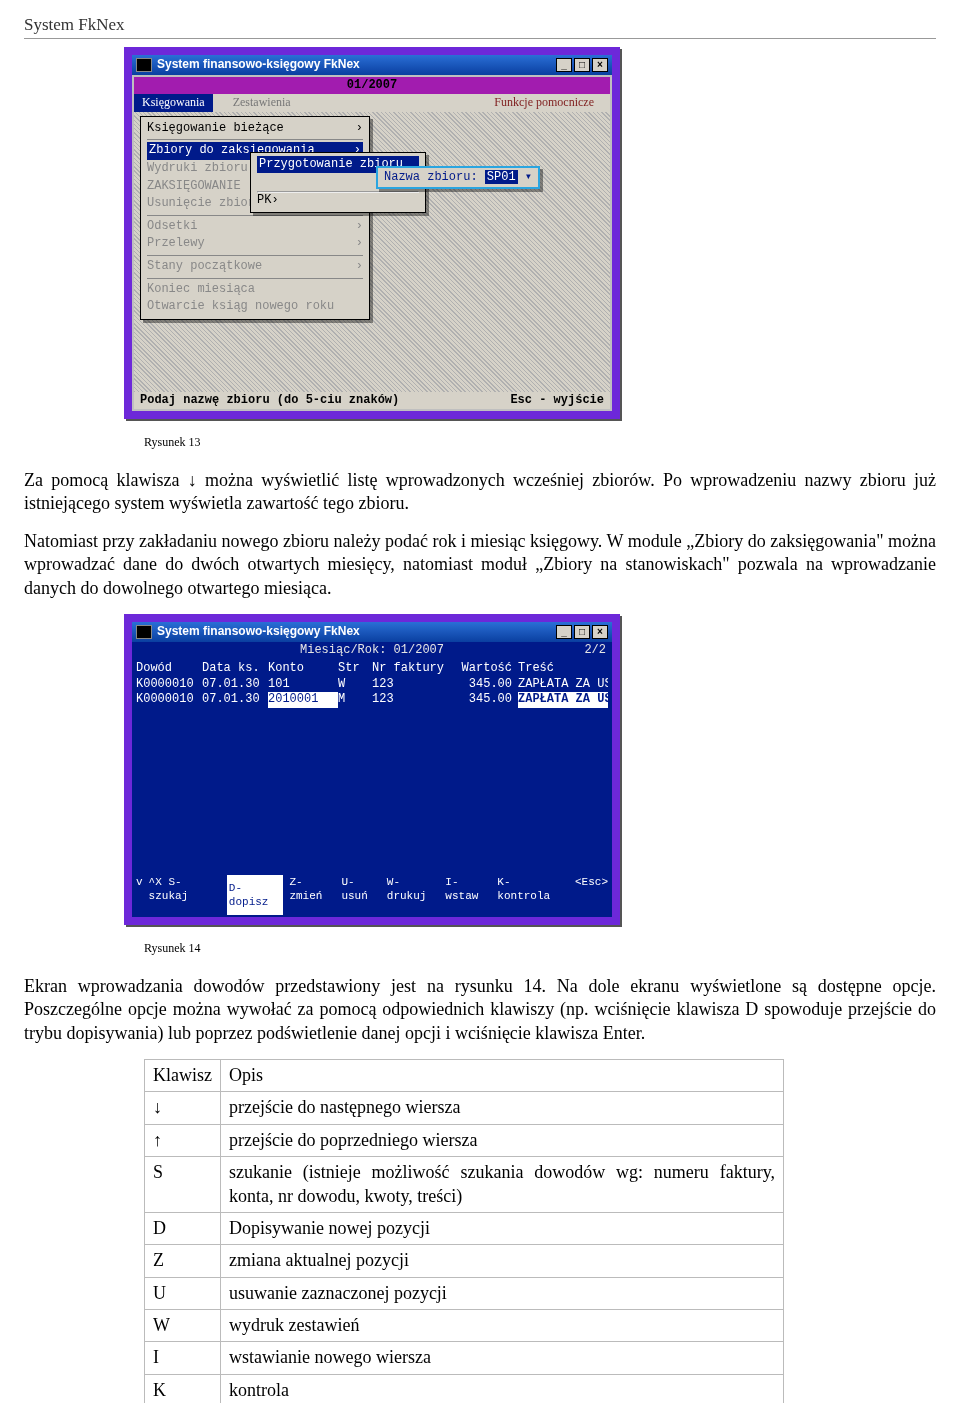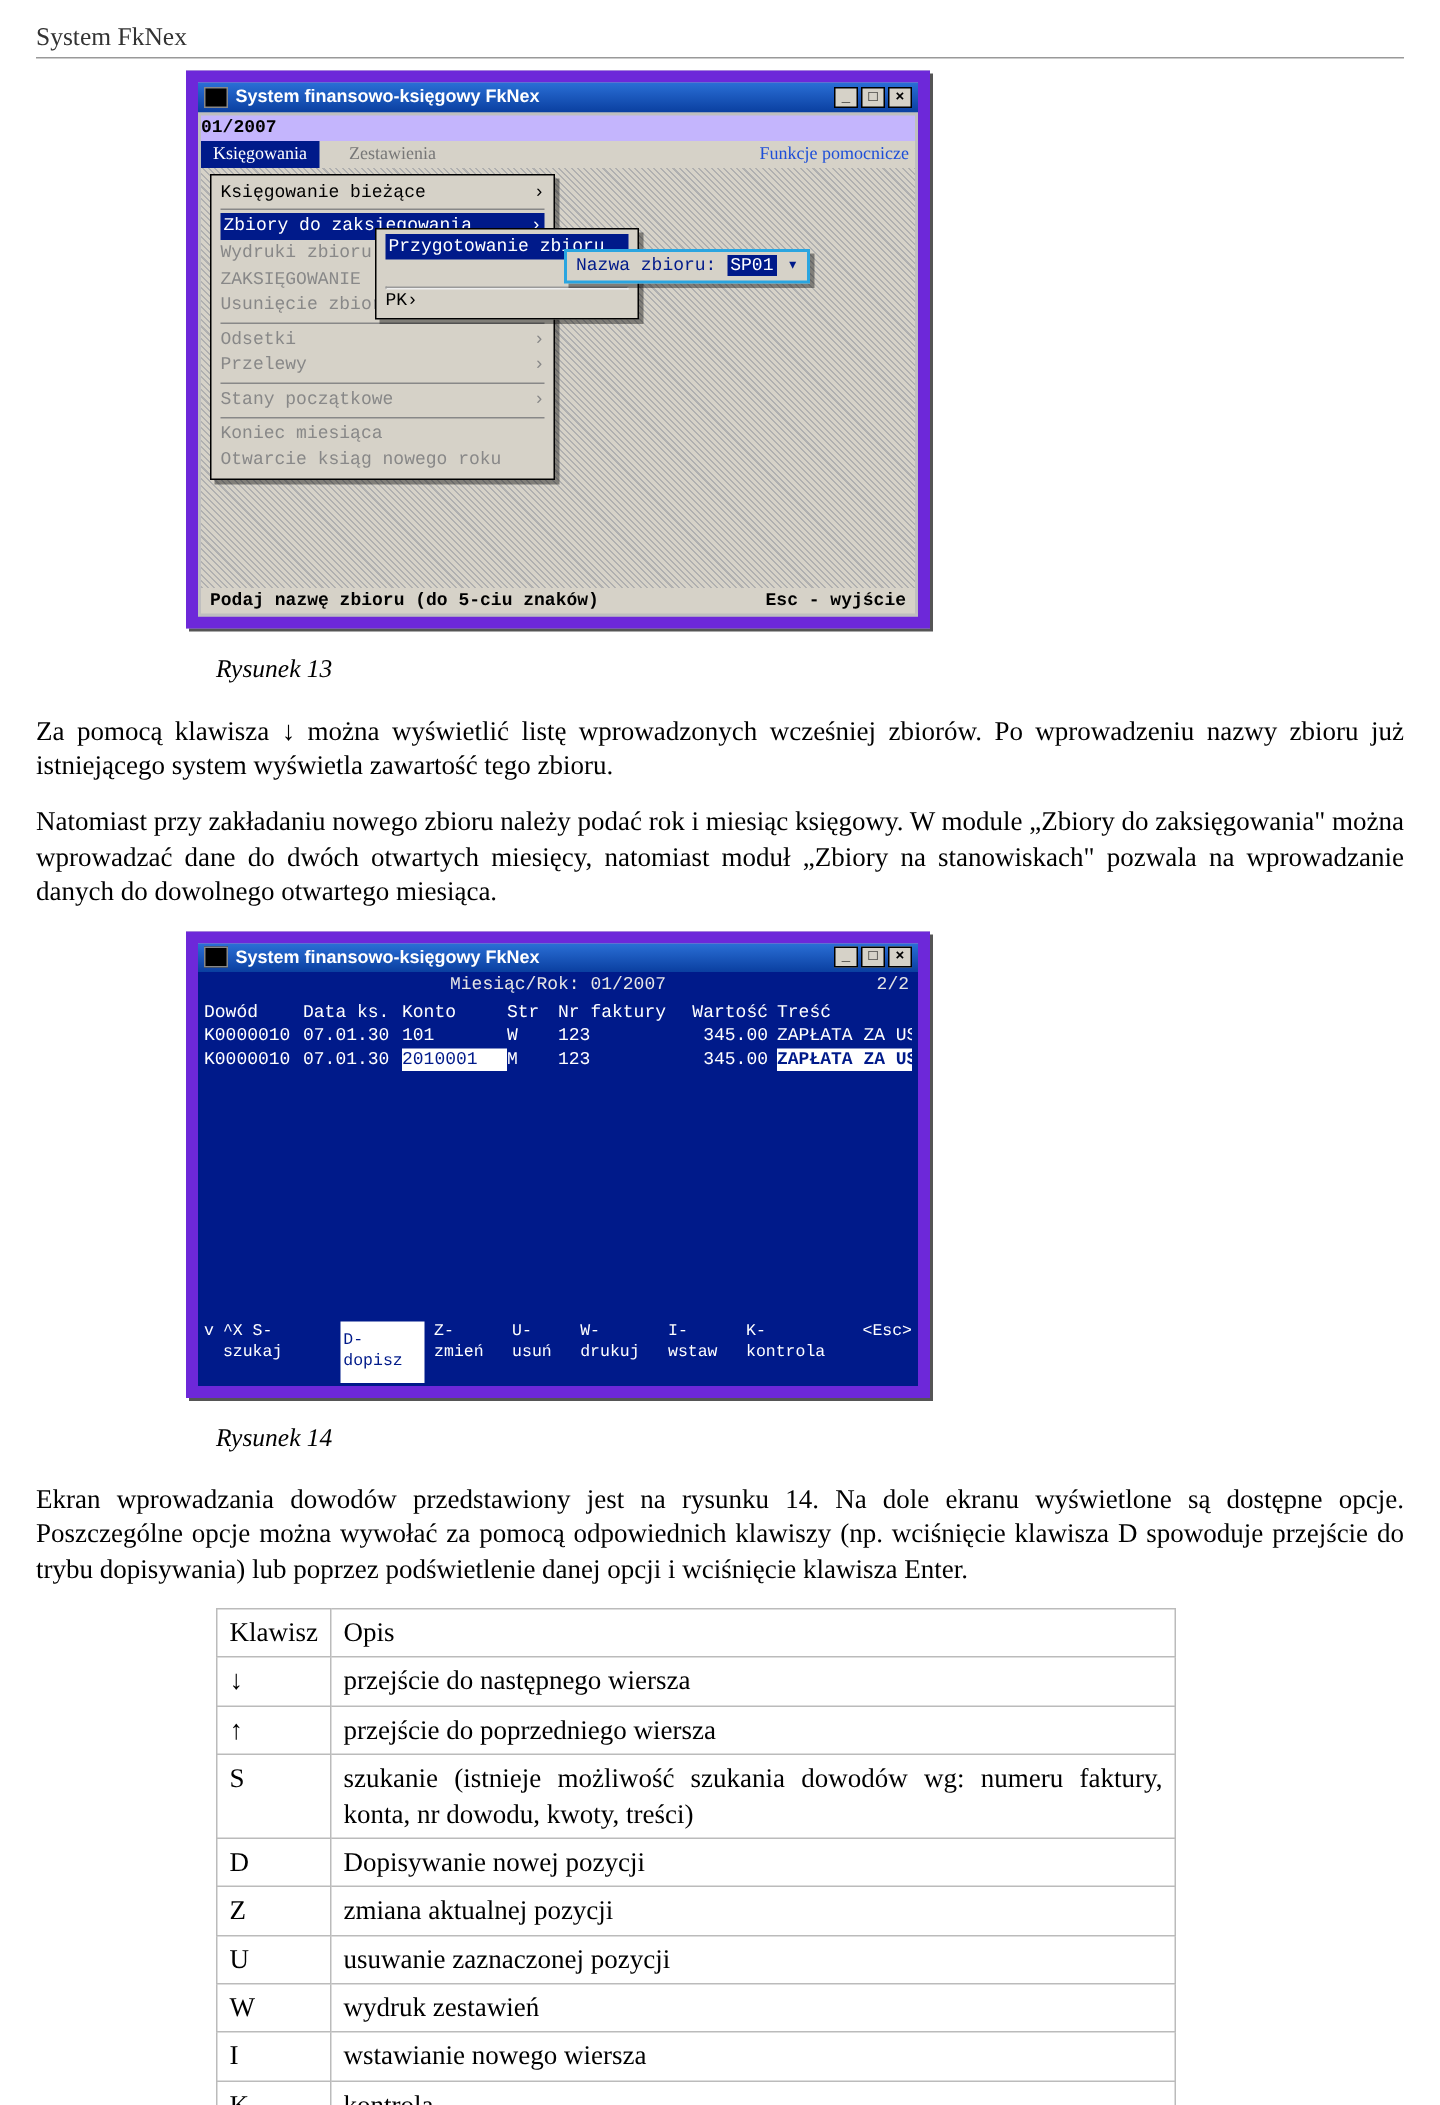--- a/index.html
+++ b/index.html
@@ -1,35 +1,35 @@
 <!DOCTYPE html>
 <html><head>
 <meta charset="utf-8">
 <style>
   * { box-sizing: border-box; margin: 0; padding: 0; }
   body { font-family: "Times New Roman", serif; background: #fff; color: #000; width: 960px; margin: 0 auto; padding: 10px 24px; font-size: 18px; line-height: 1.3; }
   .doc-header { font-size: 17px; color: #333; padding: 4px 0 2px; border-bottom: 1px solid #999; margin-bottom: 8px; }
   .figure { margin: 6px 0 10px 100px; }
-  .caption { font-style: italic; margin: 16px 0 18px 120px; font-size: 17px; }
+  .caption { margin: 16px 0 18px 120px; font-size: 12px; }
   .para { text-align: justify; margin: 0 0 14px 0; }
   .term-outer { width: 496px; border: 8px solid #6d28d9; background: #bfbfbf; font-family: "Courier New", monospace; font-size: 12px; box-shadow: 2px 2px 0 #555; }
   .term-titlebar { background: linear-gradient(#2a6fd6,#0a3fa0); color: #fff; display: flex; align-items: center; padding: 2px 4px; font-family: Arial, sans-serif; font-size: 12px; font-weight: bold; }
   .term-titlebar .tb-icon { width: 16px; height: 14px; background: #000; margin-right: 5px; display: inline-block; border: 1px solid #888; }
   .term-titlebar .tb-title { flex: 1; }
   .tb-btns { display: flex; gap: 2px; }
   .tb-btn { width: 16px; height: 14px; background: #d6d2c8; border: 1px solid #000; font-size: 10px; line-height: 12px; text-align: center; color: #000; font-family: Arial; }
   .term-body { padding: 2px; background: #bfbfbf; }
   .dos-screen { width: 100%; }
   
-  .s1-top { background: #c4b5fd; color: #000; font-weight: bold; padding: 1px 0; }
+  .s1-top { background: #a21caf; color: #000; text-align: center; font-weight: bold; padding: 1px 0; }
   .s1-menubar { background: #d6d2c8; display: flex; }
   .s1-menubar .mb-item { padding: 1px 8px; font-family: Liberation Serif, serif; }
   .s1-menubar .mb-active { background: #001a8a; color: #fff; }
   .s1-menubar .mb-dim { color: #777; flex: 1; padding-left: 20px; }
-  .s1-menubar .mb-right { color: #1d4ed8; padding-right: 4px; }
+  .s1-menubar .mb-right { color: #7f1d1d; padding-right: 16px; }
   .s1-canvas { position: relative; height: 280px; background: repeating-linear-gradient(45deg,#b0b0b0,#b0b0b0 1px,#d6d2c8 1px,#d6d2c8 3px); }
   .s1-panel { position: absolute; left: 6px; top: 4px; width: 230px; background: #d6d2c8; border: 1px solid #000; box-shadow: 3px 3px 0 rgba(0,0,0,0.4); padding: 3px 6px; }
   .s1-panel .row { display: flex; justify-content: space-between; padding: 1px 0; }
   .s1-panel .hl { background: #001a8a; color: #fff; padding: 1px 2px; }
   .s1-panel .dim { color: #888; }
   .s1-panel hr { border: none; border-top: 1px solid #888; margin: 2px 0; }
   .s1-sub { position: absolute; left: 116px; top: 40px; width: 176px; background: #d6d2c8; border: 1px solid #000; box-shadow: 3px 3px 0 rgba(0,0,0,0.4); padding: 3px 6px; }
   .s1-sub .shl { background: #001a8a; color: #fff; padding: 1px 2px; }
   .s1-input { position: absolute; left: 242px; top: 54px; background: #d6d2c8; border: 2px solid #2aa5e0; box-shadow: 3px 3px 0 rgba(0,0,0,0.4); padding: 2px 6px; color: #001a8a; }
   .s1-input .val { background: #001a8a; color: #fff; padding: 0 2px; }

